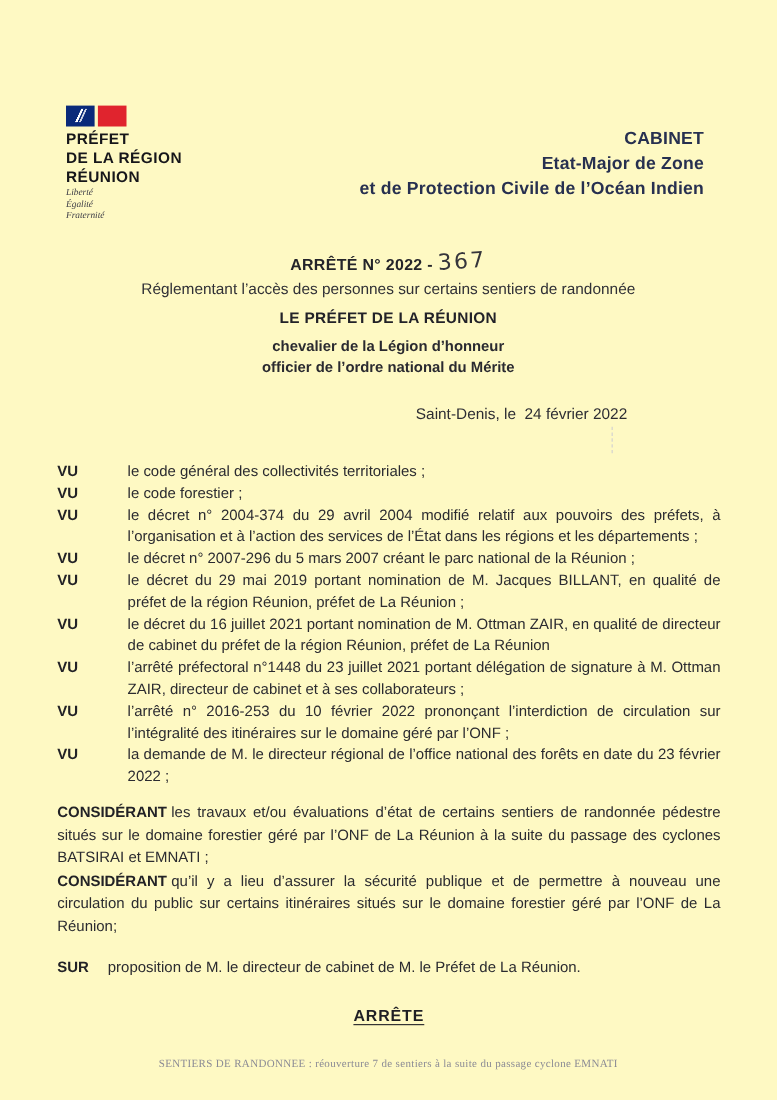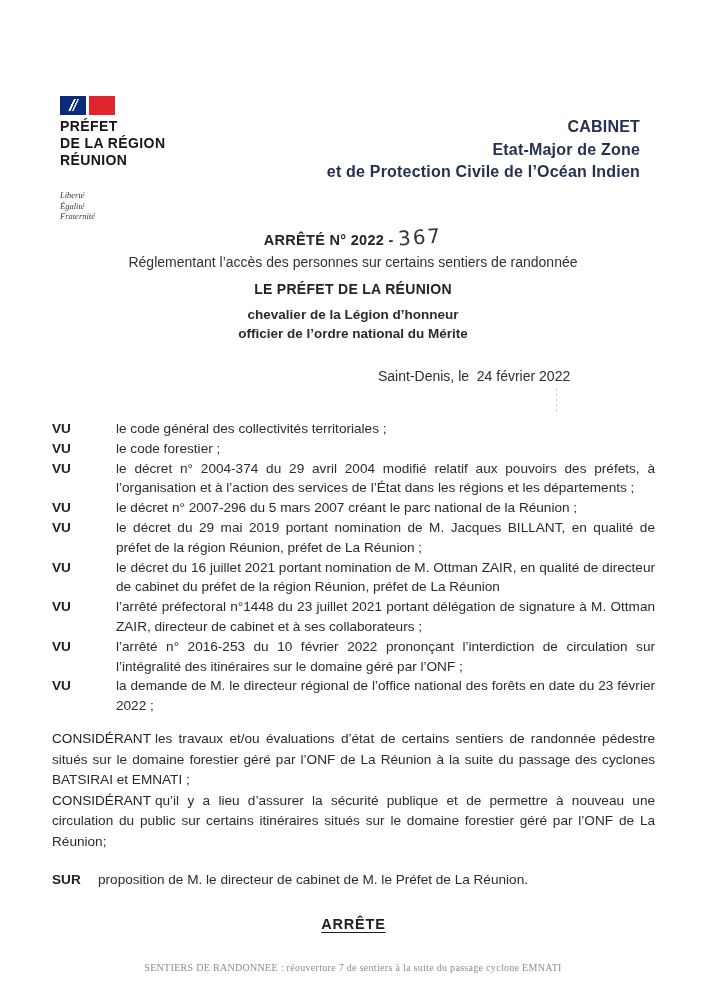--- a/index.html
+++ b/index.html
@@ -1,42 +1,42 @@
 <!DOCTYPE html>
 <html><head>
 <meta charset="utf-8">
 <style>
   html, body { margin: 0; padding: 0; background: #e8e8e8; }
   .page {
     position: relative;
     width: 706px;
     height: 1000px;
     margin: 0 auto;
-    background: #ffffff;
+    background: #fef9c3;
     overflow: hidden;
     font-family: "Liberation Sans", sans-serif;
     color: #2b2b2e;
   }
 
   
   .logo { position: absolute; left: 60px; top: 96px; }
   .flag { display: flex; gap: 3px; margin-bottom: 3px; }
   .flag .blue {
     width: 26px; height: 19px; background: #0a2a7a; position: relative;
   }
   .flag .blue::after {
     content: ""; position: absolute; left: 7px; top: 3px;
     width: 12px; height: 12px;
     background:
       linear-gradient(115deg, transparent 38%, #ffffff 40%, #ffffff 50%, transparent 52%),
       linear-gradient(115deg, transparent 58%, #ffffffcc 60%, #ffffffcc 68%, transparent 70%);
   }
   .flag .red { width: 26px; height: 19px; background: #e0242e; }
   .logo-text { font-weight: bold; font-size: 14px; line-height: 17px; color: #16161a; letter-spacing: 0.4px; }
-  .motto { margin-top: 21px; font-family: "Liberation Serif", serif; font-style: italic; font-size: 8.5px; line-height: 10.5px; color: #3a3a44; }
+  .motto { margin-top: 0; font-family: "Liberation Serif", serif; font-style: italic; font-size: 8.5px; line-height: 10.5px; color: #3a3a44; }
 
   
   .cabinet {
     position: absolute; right: 66px; top: 116px;
     text-align: right; font-weight: bold; font-size: 16px; line-height: 22.5px;
     color: #273050; letter-spacing: 0.2px;
   }
 
   
   .title-block { position: absolute; left: 0; right: 0; top: 226px; text-align: center; }
@@ -63,21 +63,21 @@
   }
 
   
   .doc-body { position: absolute; left: 52px; right: 51px; top: 419px; font-size: 13.6px; }
   .vu-row { display: flex; line-height: 19.8px; }
   .vu-lab { flex: 0 0 36px; font-weight: bold; color: #222226; }
   .vu-txt { flex: 1; text-align: justify; color: #2b2b30; padding-left: 28px; }
 
   .considerants { margin-top: 13px; }
   .cons-p { text-align: justify; line-height: 20.6px; color: #2b2b30; }
-  .cons-lab { font-weight: normal; color: #222226; margin-right: 4px; }
+  .cons-lab { font-weight: bold; color: #222226; margin-right: 4px; }
 
   .sur-row { display: flex; margin-top: 17px; line-height: 20px; }
   .sur-lab { flex: 0 0 46px; font-weight: bold; color: #222226; }
   .sur-txt { flex: 1; color: #2b2b30; }
 
   .arrete-heading-wrap { margin-top: 26px; text-align: center; }
   .arrete-heading {
     font-weight: bold; font-size: 14.5px; letter-spacing: 0.8px;
     text-decoration: underline; text-underline-offset: 3px; color: #1f1f24;
   }

